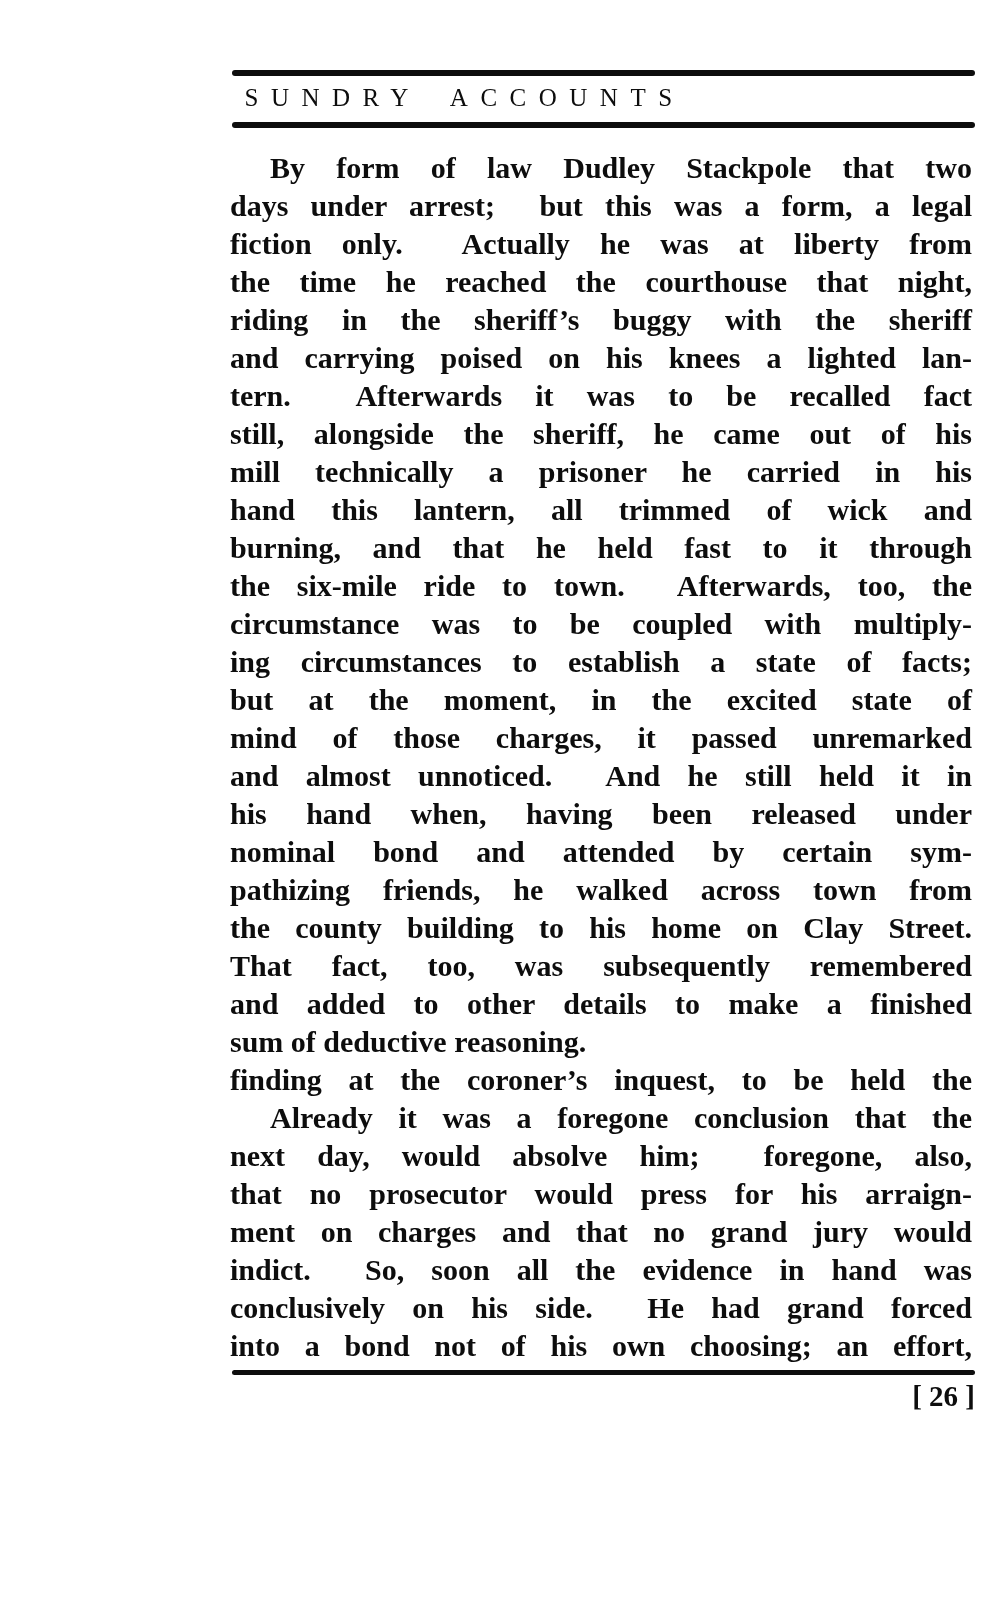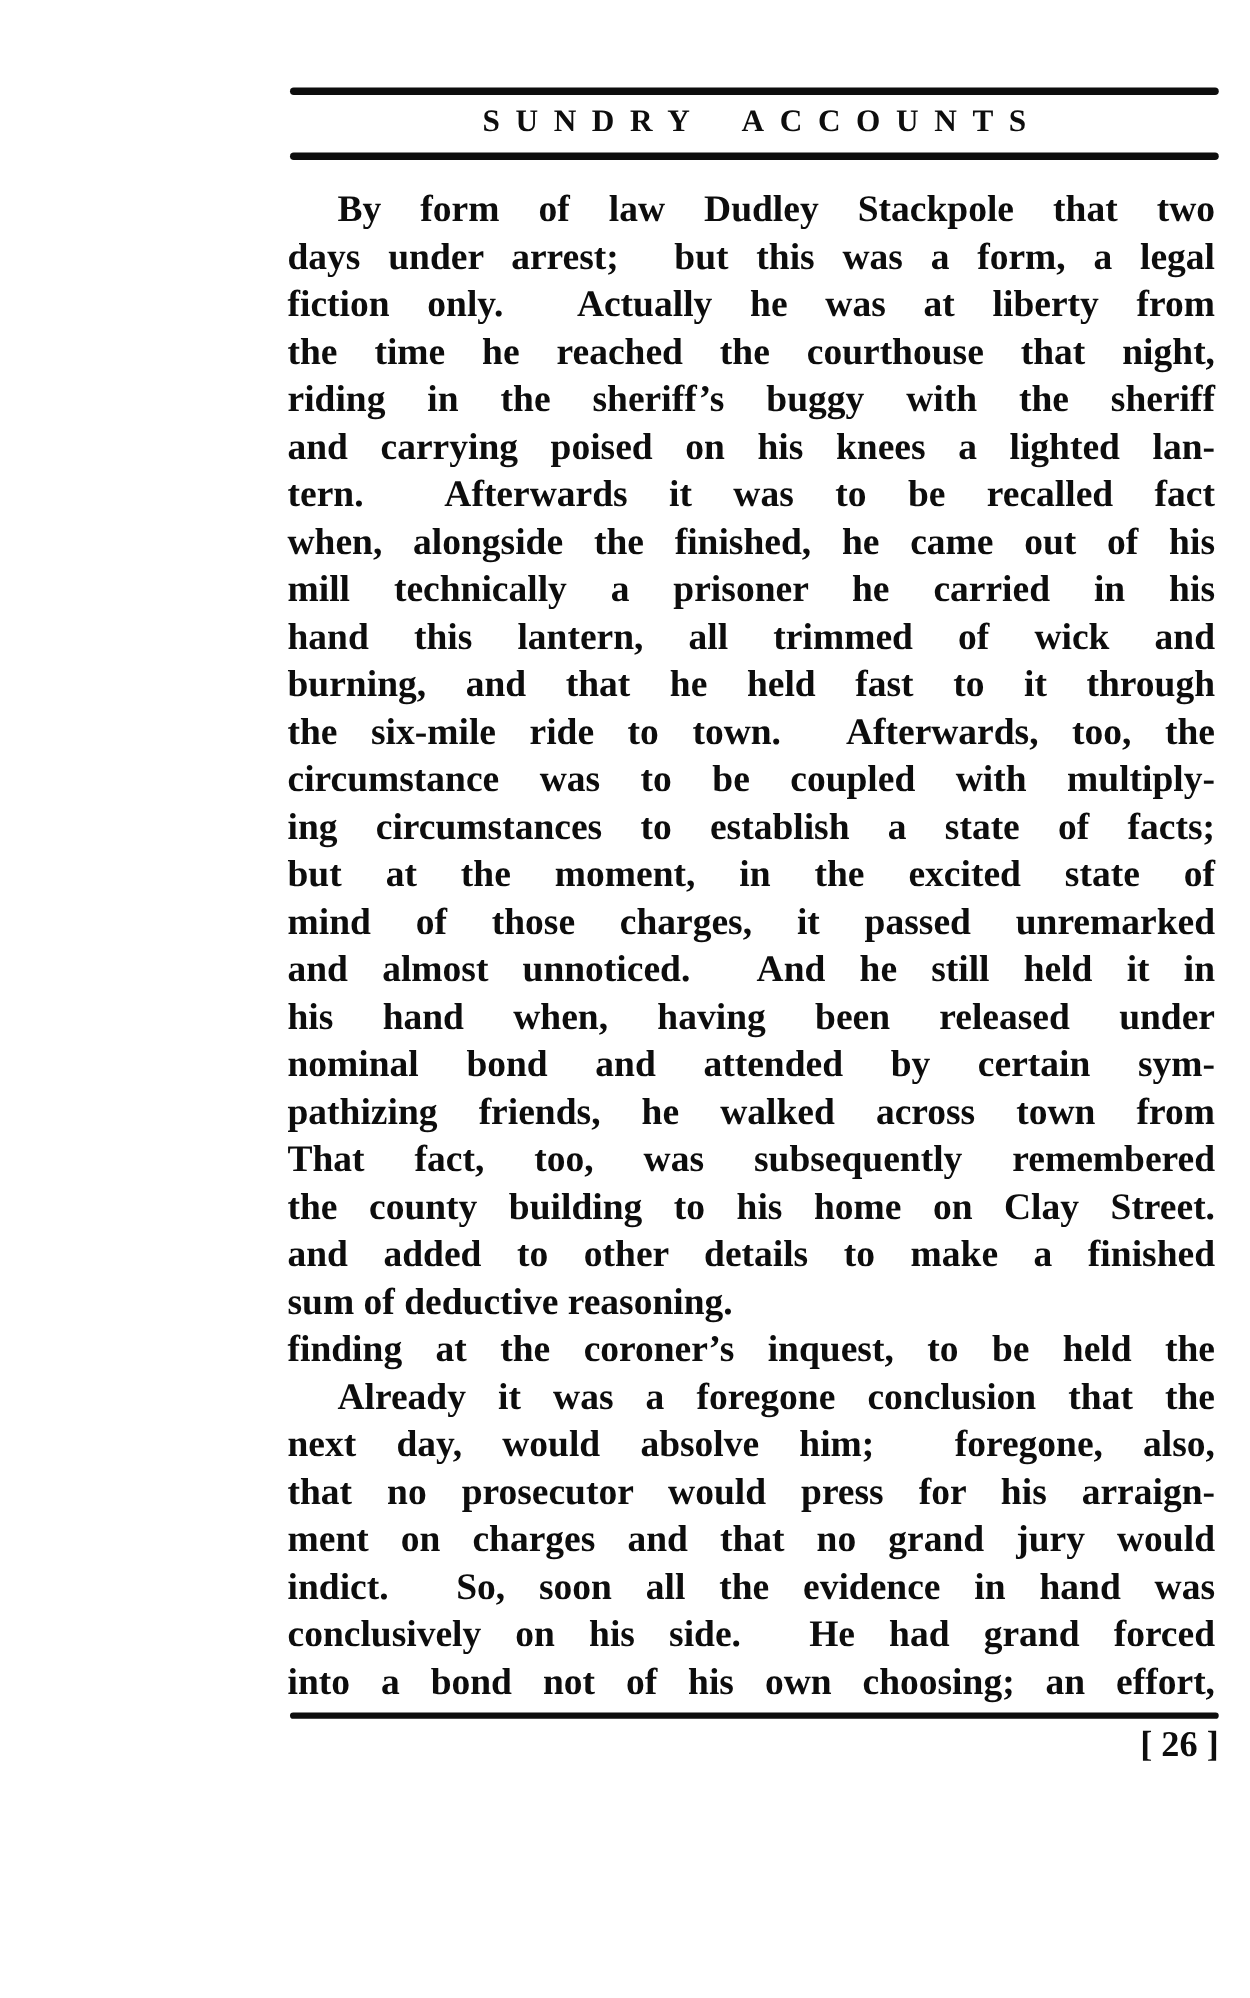--- a/index.html
+++ b/index.html
@@ -24,23 +24,22 @@
     border-radius: 3px;
   }
   .rule-top    { top: 70px;   height: 6px; }
   .rule-mid    { top: 122px;  height: 6px; }
   .rule-bottom { top: 1370px; height: 5px; }
   .running-header {
     position: absolute;
     left: 232px;
     top: 84px;
     width: 743px;
-    text-align: center;
     font-size: 25px;
-    font-weight: 700;
+    font-weight: 400;
     letter-spacing: 0.5em;
     word-spacing: 0.5em;
     padding-left: 0.5em; 
     box-sizing: border-box;
     white-space: nowrap;
   }
   .body-text {
     position: absolute;
     left: 230px;
     top: 149px;
@@ -81,35 +80,35 @@
 
   <div class="body-text" id="body-text">
       <div class="paragraph">
         <div class="line indent">By form of law Dudley Stackpole that two</div>
         <div class="line">days under arrest;  but this was a form, a legal</div>
         <div class="line">fiction only.  Actually he was at liberty from</div>
         <div class="line">the time he reached the courthouse that night,</div>
         <div class="line">riding in the sheriff’s buggy with the sheriff</div>
         <div class="line">and carrying poised on his knees a lighted lan-</div>
         <div class="line">tern.  Afterwards it was to be recalled fact</div>
-        <div class="line">when, alongside the finished, he came out of his</div>
+        <div class="line">still, alongside the sheriff, he came out of his</div>
         <div class="line">mill technically a prisoner he carried in his</div>
         <div class="line">hand this lantern, all trimmed of wick and</div>
         <div class="line">burning, and that he held fast to it through</div>
         <div class="line">the six-mile ride to town.  Afterwards, too, the</div>
         <div class="line">circumstance was to be coupled with multiply-</div>
         <div class="line">ing circumstances to establish a state of facts;</div>
         <div class="line">but at the moment, in the excited state of</div>
         <div class="line">mind of those charges, it passed unremarked</div>
         <div class="line">and almost unnoticed.  And he still held it in</div>
         <div class="line">his hand when, having been released under</div>
         <div class="line">nominal bond and attended by certain sym-</div>
         <div class="line">pathizing friends, he walked across town from</div>
+        <div class="line">the county building to his home on Clay Street.</div>
         <div class="line">That fact, too, was subsequently remembered</div>
-        <div class="line">the county building to his home on Clay Street.</div>
         <div class="line">and added to other details to make a finished</div>
         <div class="line no-justify">sum of deductive reasoning.</div>
       </div>
       <div class="paragraph">
         <div class="line">finding at the coroner’s inquest, to be held the</div>
         <div class="line indent">Already it was a foregone conclusion that the</div>
         <div class="line">next day, would absolve him;  foregone, also,</div>
         <div class="line">that no prosecutor would press for his arraign-</div>
         <div class="line">ment on charges and that no grand jury would</div>
         <div class="line">indict.  So, soon all the evidence in hand was</div>

